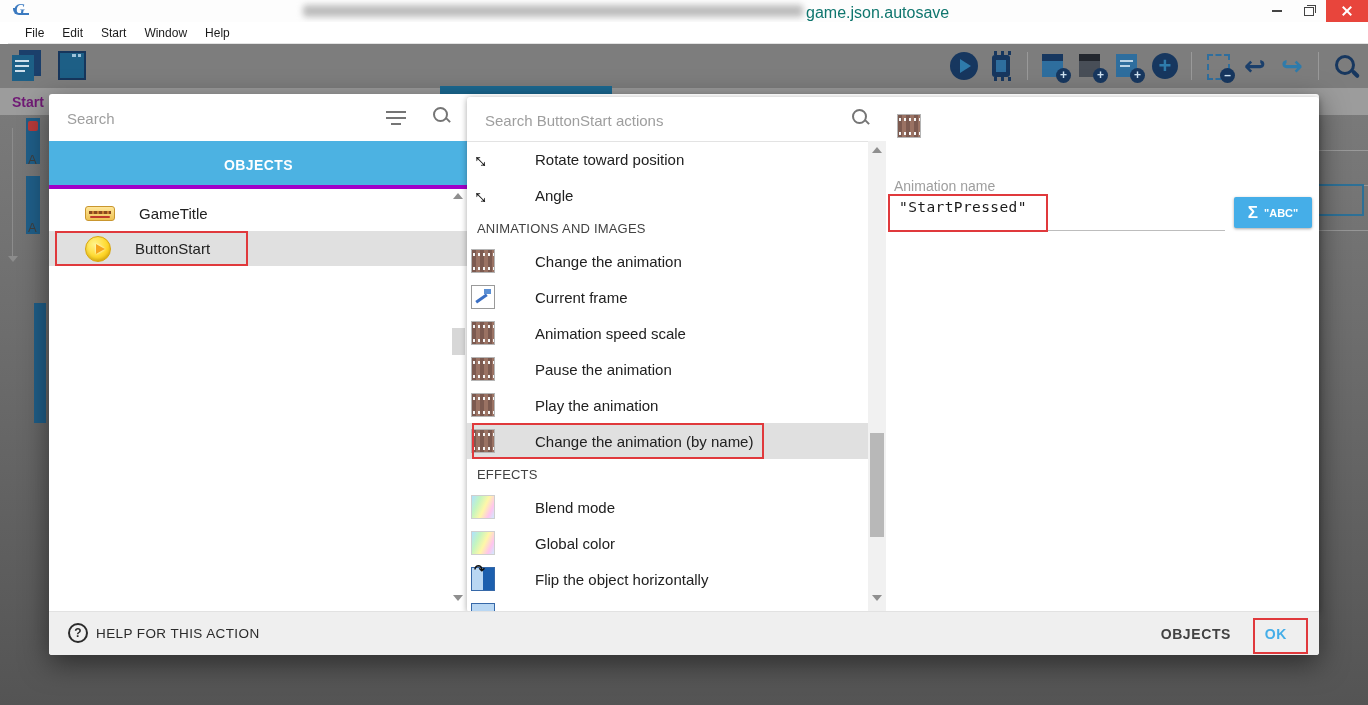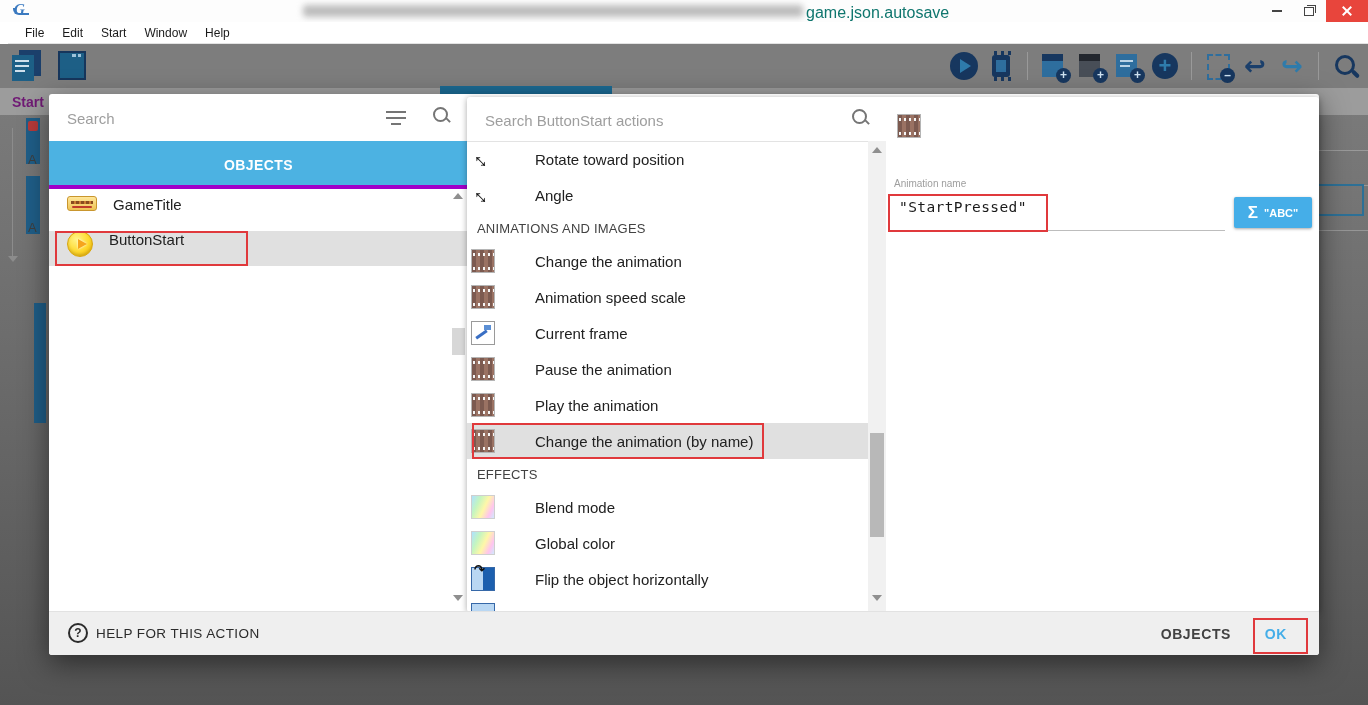--- a/index.html
+++ b/index.html
@@ -106,21 +106,21 @@
   .icon-filter::after{content:"";position:absolute;left:5px;top:9px;width:10px;height:2px;background:#757575;box-shadow:0 6px 0 0 #757575;width:10px;left:5px;}
   .icon-mag{position:absolute;width:18px;height:18px;}
   .icon-mag::before{content:"";position:absolute;left:0;top:0;width:11px;height:11px;border:2px solid #757575;border-radius:50%;}
   .icon-mag::after{content:"";position:absolute;left:12px;top:12px;width:6px;height:2px;background:#757575;transform:rotate(45deg);}
   .left-mag{left:384px;top:13px;}
   .tabbar{position:absolute;left:0;top:47px;right:0;height:48px;background:var(--accent);display:flex;}
   .otab{flex:1;position:relative;display:flex;align-items:center;justify-content:center;
       color:#fff;font-size:14px;font-weight:bold;letter-spacing:.4px;}
   .otab.active::after{content:"";position:absolute;left:0;right:0;bottom:0;height:4px;background:var(--underline);}
   .obj-list{position:absolute;left:0;top:95px;right:0;bottom:0;padding-top:7px;}
-  .obj-row{height:35px;display:flex;align-items:flex-start;padding-left:18px;gap:16px;position:relative;
+  .obj-row{height:35px;display:flex;align-items:center;padding-left:36px;gap:24px;position:relative;
       font-size:15px;color:#212121;}
   .obj-row.selected{background:var(--selected);}
   .obj-row.annotated::after{content:"";position:absolute;left:6px;top:0;width:189px;height:31px;
       border:2px solid var(--red);pointer-events:none;}
   .oicon{width:28px;height:28px;flex:none;position:relative;}
   .oicon.game-title{height:15px;width:30px;background:linear-gradient(180deg,#ffe79a,#eec253);
       border:1px solid #c9962e;border-radius:3px;box-sizing:border-box;}
   .oicon.game-title::after{content:"";position:absolute;left:3px;right:3px;top:4px;height:3px;
       background:repeating-linear-gradient(90deg,#8a4a1f 0 3px,#c87c32 3px 5px);}
   .oicon.game-title::before{content:"";position:absolute;left:4px;right:4px;bottom:2px;height:2px;background:#c03a2b;border-radius:2px;}
@@ -166,21 +166,21 @@
   .aicon.flip-h{background:linear-gradient(90deg,#b9d7f3 0 50%,#1c5fae 50% 100%);border:1px solid #3668a8;}
   .aicon.flip-h::before{content:"↷";position:absolute;top:-6px;left:2px;font-size:13px;font-weight:bold;color:#111;}
   .aicon.flip-v{background:linear-gradient(180deg,#b9d7f3 0 50%,#1c5fae 50% 100%);border:1px solid #3668a8;}
   .mid-scrollbar{position:absolute;right:0;top:44px;width:18px;bottom:0;background:#f1f1f1;}
   .mid-thumb{position:absolute;left:2px;top:292px;width:14px;height:104px;background:#b8b8b8;}
   .mid-up{top:50px;right:4px;} .mid-down{top:498px;right:4px;}
 
   .col-right{position:absolute;left:419px;top:0;width:433px;height:515px;}
   .desc-icon{position:absolute;left:11px;top:17px;}
   .desc-text{position:absolute;left:42px;top:7px;width:362px;font-size:15px;line-height:25px;color:#212121;}
-  .field-label{position:absolute;left:8px;top:81px;font-size:10px;color:#9e9e9e;}
+  .field-label{position:absolute;left:8px;top:81px;font-size:14px;color:#9e9e9e;}
   .field-value{position:absolute;left:13px;top:102px;font-family:"DejaVu Sans Mono",monospace;
       font-size:14.5px;color:#1a1a1a;letter-spacing:.4px;}
   .field-underline{position:absolute;left:8px;top:133px;width:331px;height:1px;background:#bdbdbd;}
   .field-annotation{position:absolute;left:2px;top:97px;width:156px;height:34px;border:2px solid var(--red);pointer-events:none;}
   .expr-btn{position:absolute;left:348px;top:100px;width:78px;height:31px;background:var(--okblue);
       border-radius:2px;box-shadow:0 1px 3px rgba(0,0,0,.35);display:flex;align-items:center;justify-content:center;gap:6px;color:#fff;}
   .expr-sigma{font-size:17px;font-weight:bold;}
   .expr-abc{font-size:11px;font-weight:bold;}
 
   
@@ -315,26 +315,26 @@
           </div>
             <div class="act-row header">
 
             <span>ANIMATIONS AND IMAGES</span>
           </div>
             <div class="act-row">
             <span class="aicon film-strip"></span>
             <span>Change the animation</span>
           </div>
             <div class="act-row">
-            <span class="aicon film-strip"></span>
-            <span>Animation speed scale</span>
-          </div>
-            <div class="act-row">
             <span class="aicon frame-tool"></span>
             <span>Current frame</span>
+          </div>
+            <div class="act-row">
+            <span class="aicon film-strip"></span>
+            <span>Animation speed scale</span>
           </div>
             <div class="act-row">
             <span class="aicon film-strip"></span>
             <span>Pause the animation</span>
           </div>
             <div class="act-row">
             <span class="aicon film-strip"></span>
             <span>Play the animation</span>
           </div>
             <div class="act-row selected annotated">

